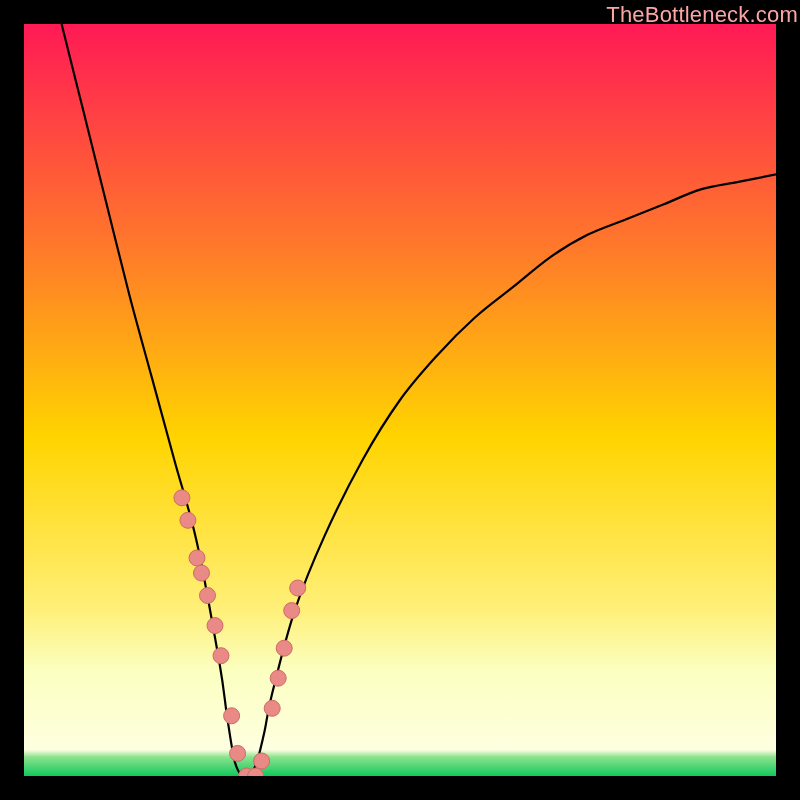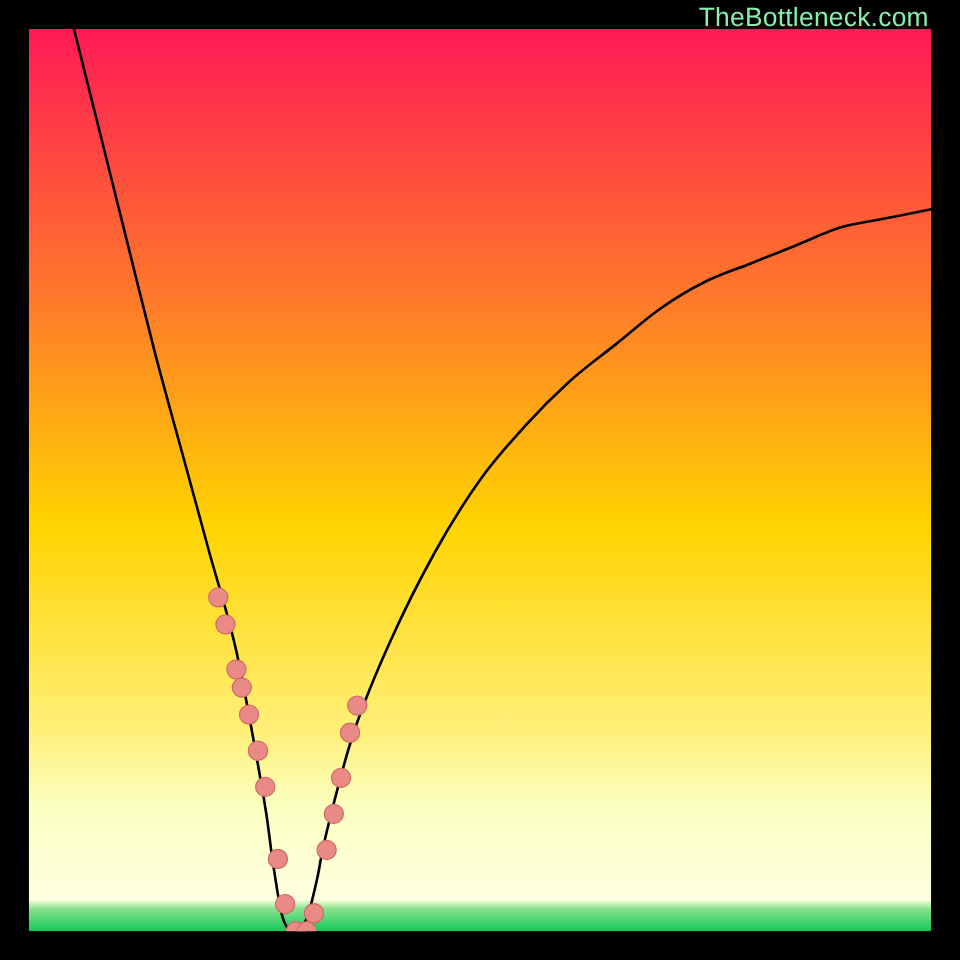--- a/index.html
+++ b/index.html
@@ -22,22 +22,22 @@
   .plot {
     position: absolute;
     left: 0;
     top: 0;
     width: 752px;
     height: 752px;
   }
   .watermark {
     position: absolute;
     top: 2px;
-    right: 26px;
-    color: #86efac;
+    right: 2px;
+    color: #fca5a5;
     font-size: 22px;
     letter-spacing: 0.2px;
     font-family: Arial, Helvetica, sans-serif;
   }
   svg { display: block; }
 </style>
 </head>
 <body>
 
 <div class="frame">

